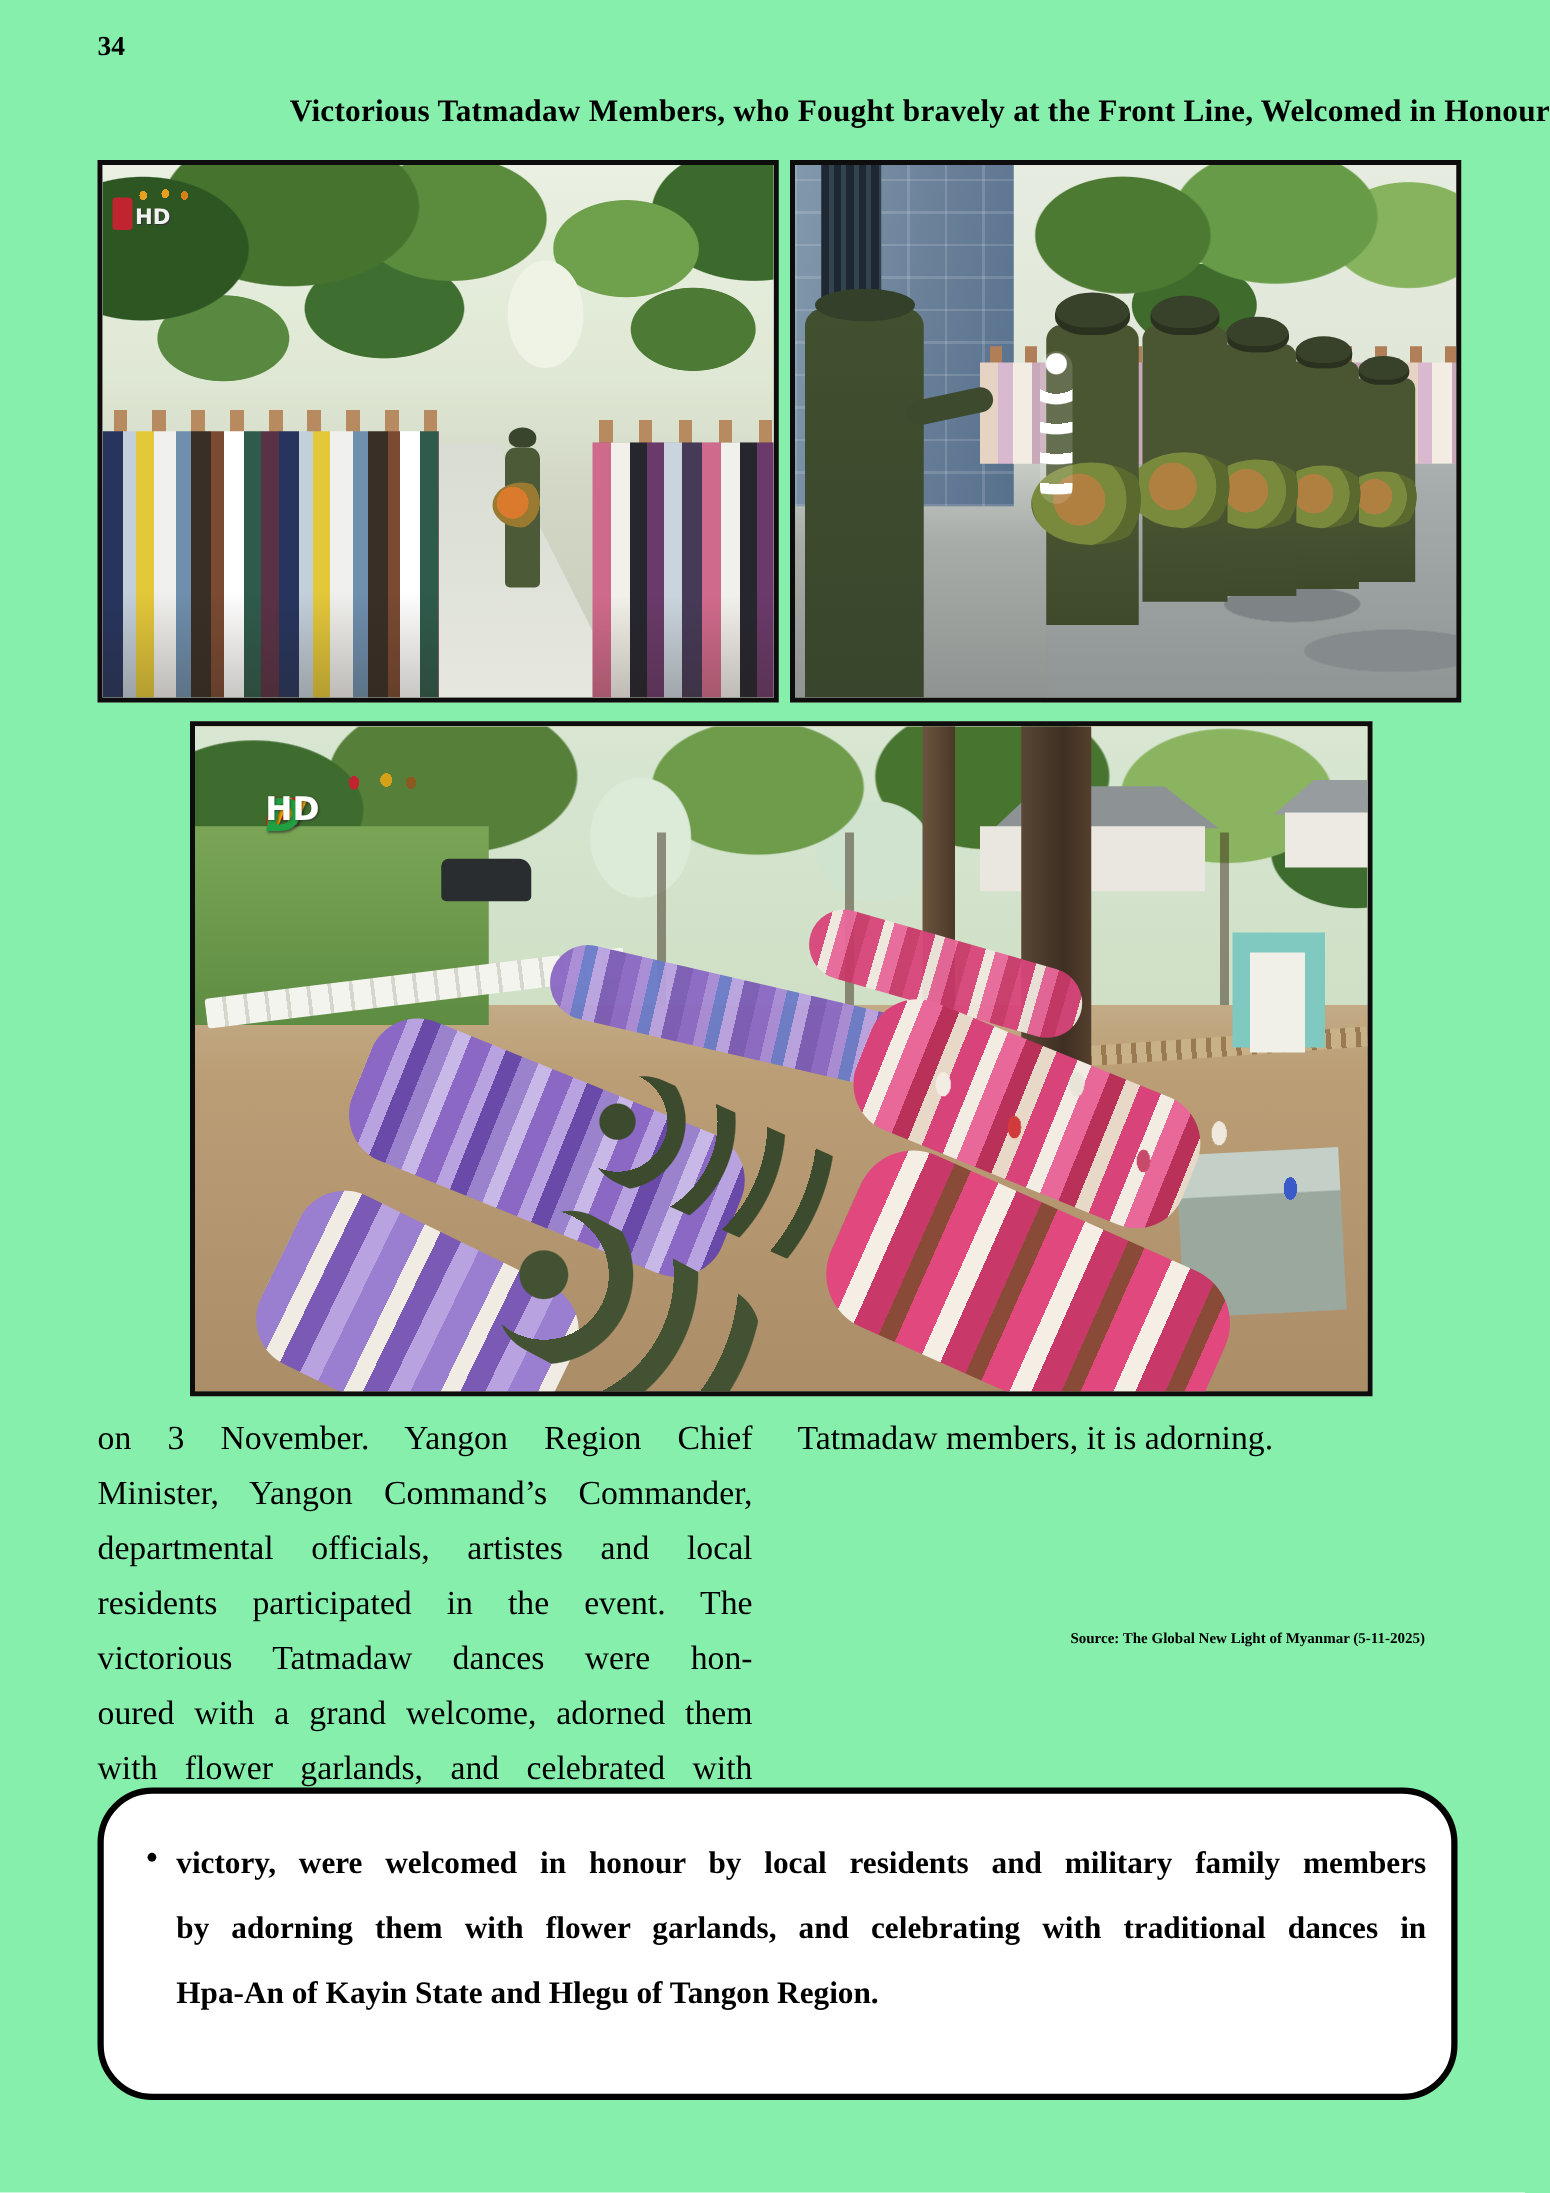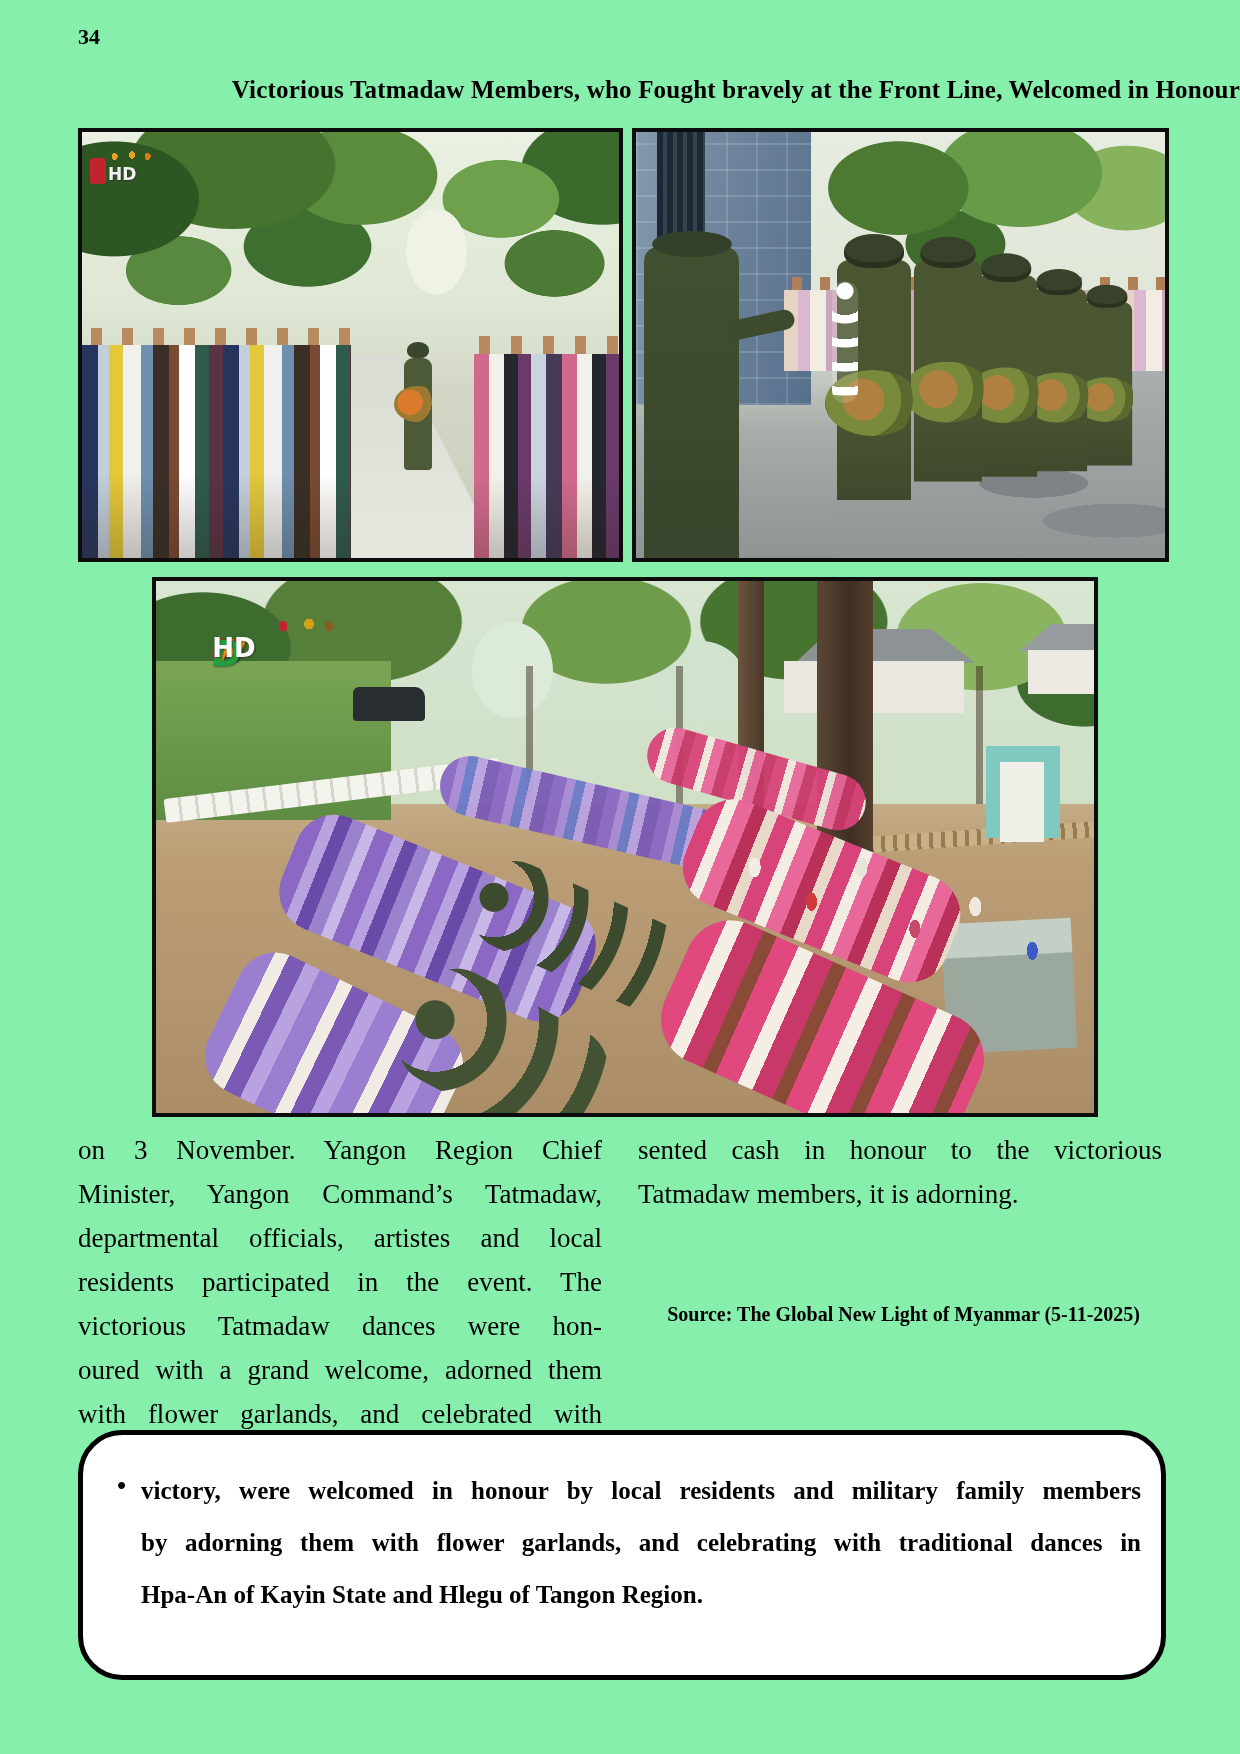--- a/index.html
+++ b/index.html
@@ -170,21 +170,21 @@
   .p3-logo-text .l-w{color:#f0a000;}
   .p3-logo-text .l-d{color:#20a040;font-size:36px;}
   .p3-logo-text .l-hd{color:#ffffff;font-size:26px;font-style:normal;letter-spacing:0;}
 
   
   .col{position:absolute;font-size:27px;line-height:44px;}
   .col-left{left:78px;top:1128px;width:524px;}
   .col-right{left:638px;top:1128px;width:524px;}
   .jline{text-align:justify;text-align-last:justify;white-space:normal;}
   .jline-last{text-align:justify;text-align-last:left;}
-  .source-line{position:absolute;left:638px;top:1303px;width:502px;text-align:right;font-size:20px;font-weight:bold;}
+  .source-line{position:absolute;left:638px;top:1303px;width:502px;text-align:right;font-size:12px;font-weight:bold;}
 
   
   .summary-box{position:absolute;left:78px;top:1430px;width:1078px;height:240px;border:5px solid #000;border-radius:44px;background:#fff;}
   .summary-bullet{position:absolute;left:34px;top:36px;font-size:26px;font-weight:bold;}
   .summary-lines{position:absolute;left:58px;top:30px;width:1000px;font-size:25px;font-weight:bold;line-height:52px;}
 </style>
 </head>
 <body>
 
 <div class="page">
@@ -258,29 +258,28 @@
         <span class="l-m">M</span>
           <span class="l-w">W</span>
           <span class="l-d">D</span>
           <span class="l-hd">HD</span>
       </div>
     </div>
   </div>
 
   <div class="col col-left">
     <div class="jline">on 3 November. Yangon Region Chief</div>
-    <div class="jline">Minister, Yangon Command’s Tatmadaw,</div>
+    <div class="jline">Minister, Yangon Command’s Commander,</div>
     <div class="jline">departmental officials, artistes and local</div>
     <div class="jline">residents participated in the event.  The</div>
     <div class="jline">victorious Tatmadaw dances were hon-</div>
     <div class="jline">oured with a grand welcome, adorned them</div>
     <div class="jline">with flower garlands, and celebrated with</div>
   </div>
   <div class="col col-right">
-    <div class="jline">sented cash in honour to the victorious</div>
     <div class="jline jline-last">Tatmadaw members, it is adorning.</div>
   </div>
 
   <div class="source-line">Source: The Global New Light of Myanmar (5-11-2025)</div>
 
   <div class="summary-box">
     <div class="summary-bullet">•</div>
     <div class="summary-lines">
       <div class="jline">victory, were welcomed in honour by local residents and military family members</div>
       <div class="jline">by adorning them with flower garlands, and celebrating with traditional dances in</div>

